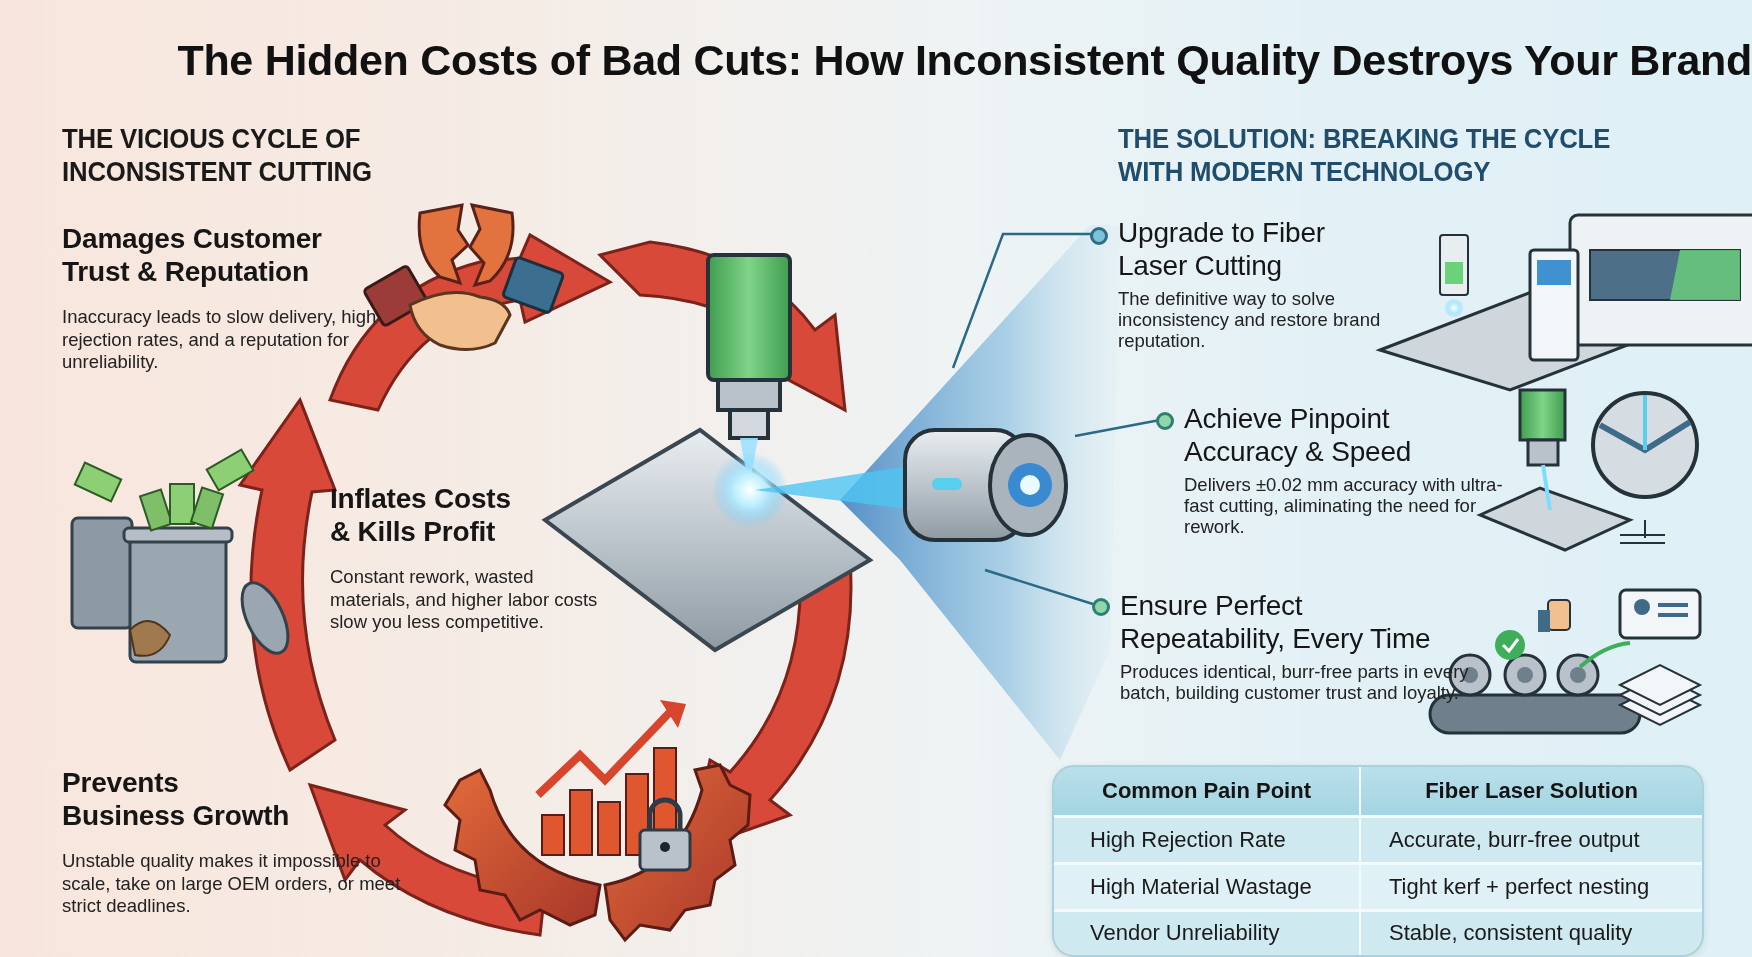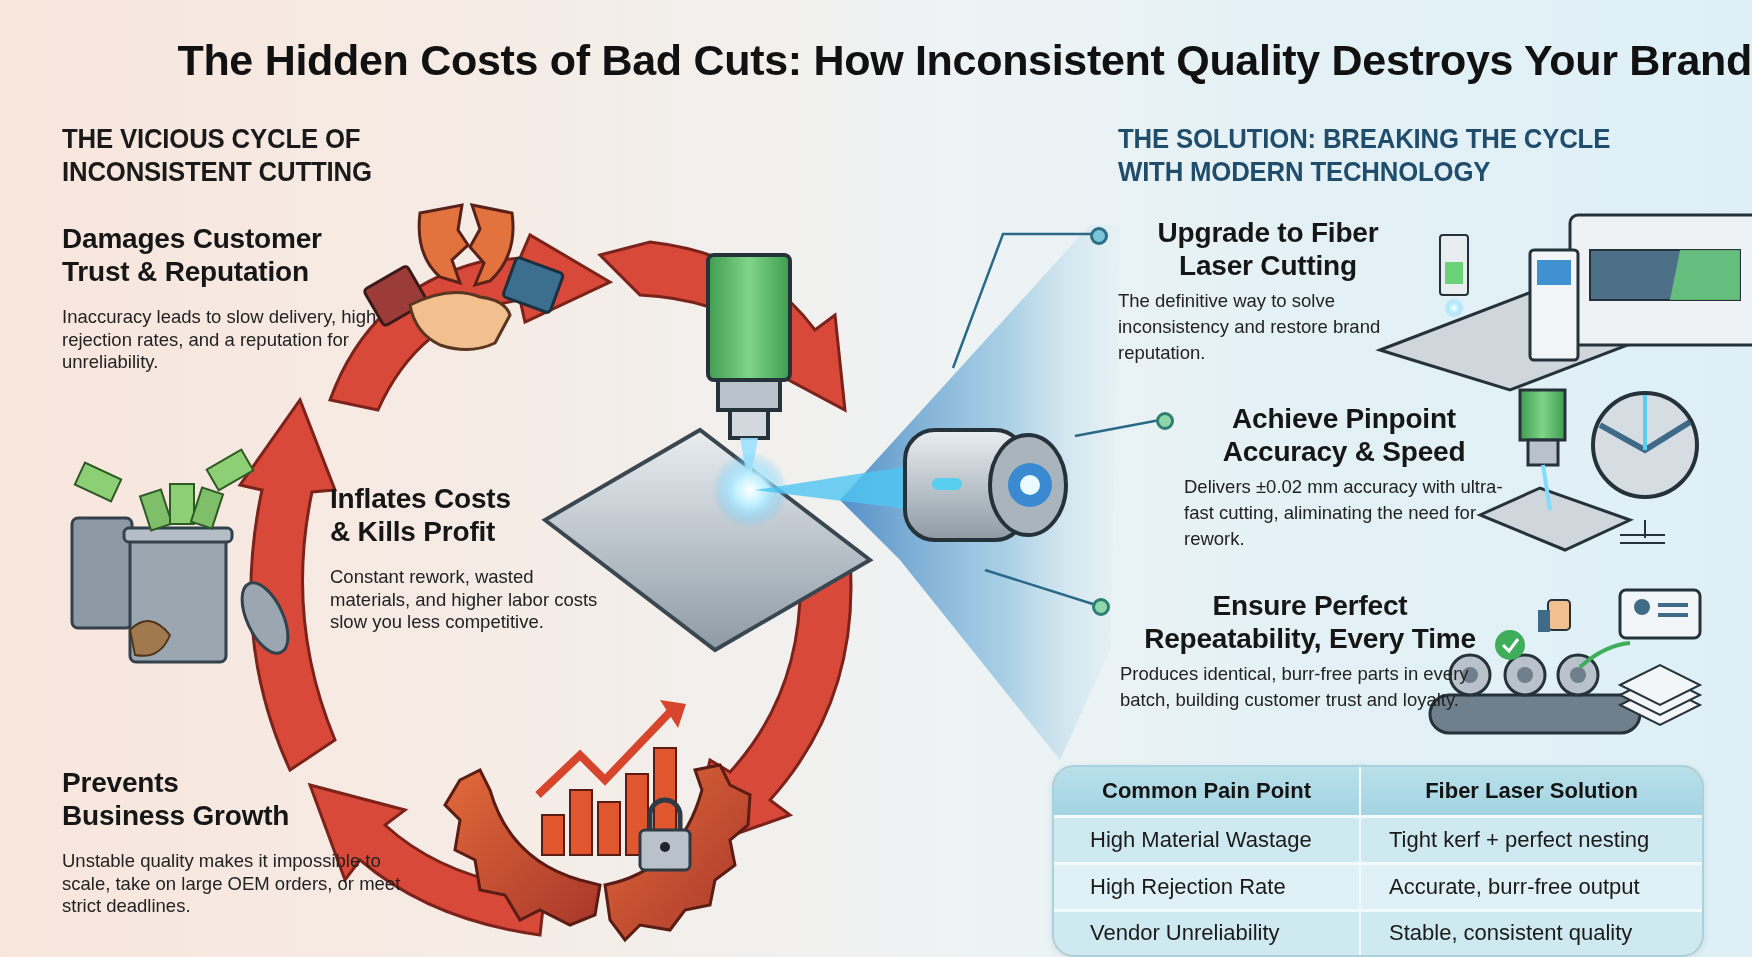--- a/index.html
+++ b/index.html
@@ -26,22 +26,22 @@
     letter-spacing: -0.2px;
   }
   .block p {
     margin: 18px 0 0 0; font-size: 18.5px; line-height: 22.5px; color: #222;
   }
   .blk1 { left: 62px; top: 222px; width: 330px; }
   .blk2 { left: 330px; top: 482px; width: 270px; }
   .blk3 { left: 62px; top: 766px; width: 340px; }
 
   .rblk { position: absolute; }
-  .rblk h3 { margin: 0; font-size: 28px; line-height: 33px; font-weight: bold; letter-spacing: -0.2px; text-align: center; }
-  .rblk p { margin: 6px 0 0 0; font-size: 18.5px; line-height: 26px; color: #222; }
+  .rblk h3 { margin: 0; font-size: 28px; line-height: 33px; font-weight: normal; letter-spacing: -0.2px; }
+  .rblk p { margin: 6px 0 0 0; font-size: 18.5px; line-height: 21px; color: #222; }
   .r1 { left: 1118px; top: 216px; width: 300px; }
   .r2 { left: 1184px; top: 402px; width: 320px; }
   .r3 { left: 1120px; top: 589px; width: 380px; }
 
   .dot {
     position: absolute; width: 12px; height: 12px; border-radius: 50%;
     border: 3px solid #2d6e86; background: #7bc4d8;
   }
   .dot.green { background: #8fd6a8; border-color: #2e7f73; }
 
@@ -298,26 +298,26 @@
 <div class="cmp-table">
   <table>
     <thead>
       <tr>
         <th>Common Pain Point</th>
         <th>Fiber Laser Solution</th>
       </tr>
     </thead>
     <tbody>
       <tr>
+        <td>High Rejection Rate</td>
+        <td class="sol">Accurate, burr-free output</td>
+      </tr>
+      <tr>
         <td>High Material Wastage</td>
         <td class="sol">Tight kerf + perfect nesting</td>
-      </tr>
-      <tr>
-        <td>High Rejection Rate</td>
-        <td class="sol">Accurate, burr-free output</td>
       </tr>
       <tr>
         <td>Vendor Unreliability</td>
         <td class="sol">Stable, consistent quality</td>
       </tr>
     </tbody>
   </table>
 </div>
 
 </body></html>

